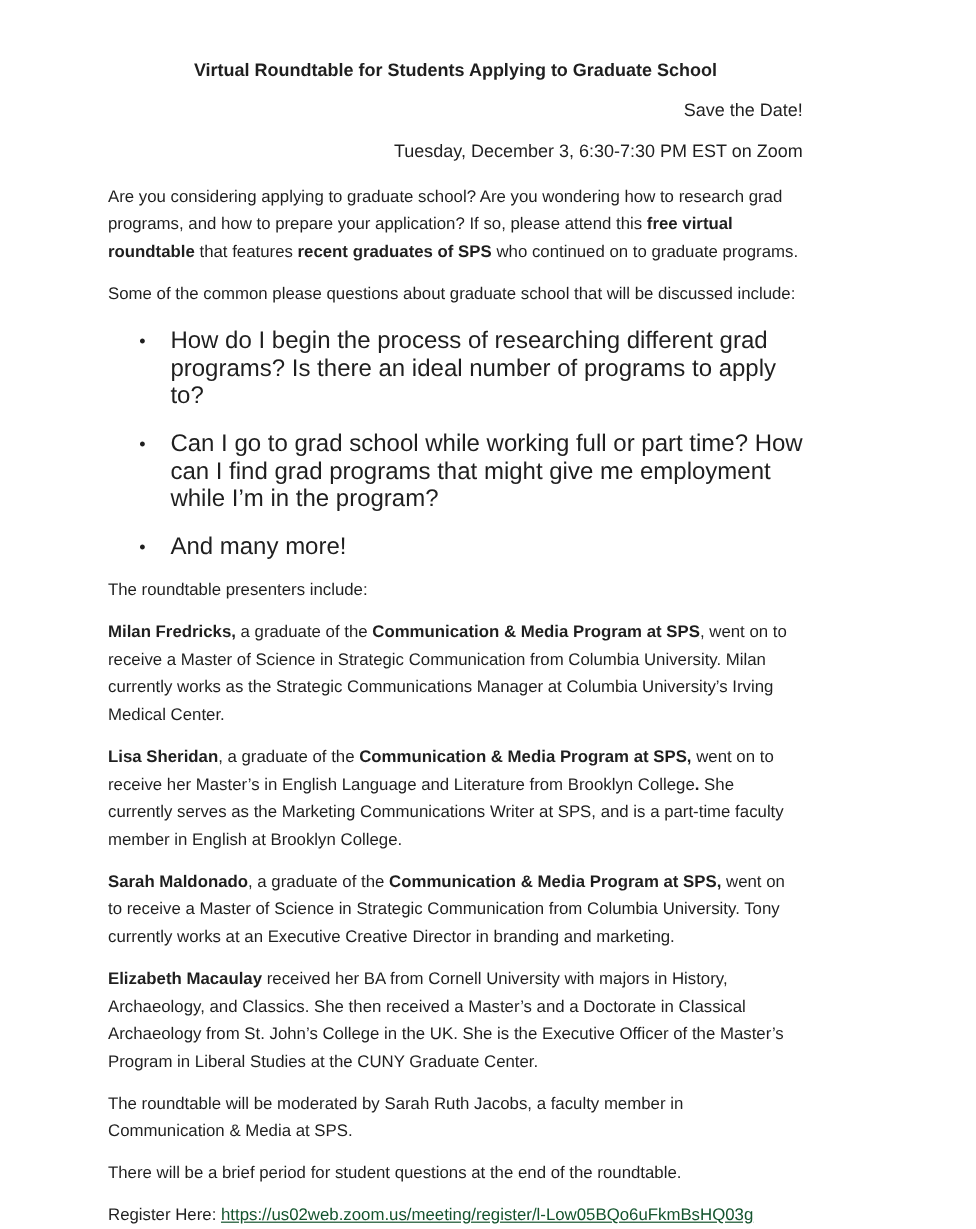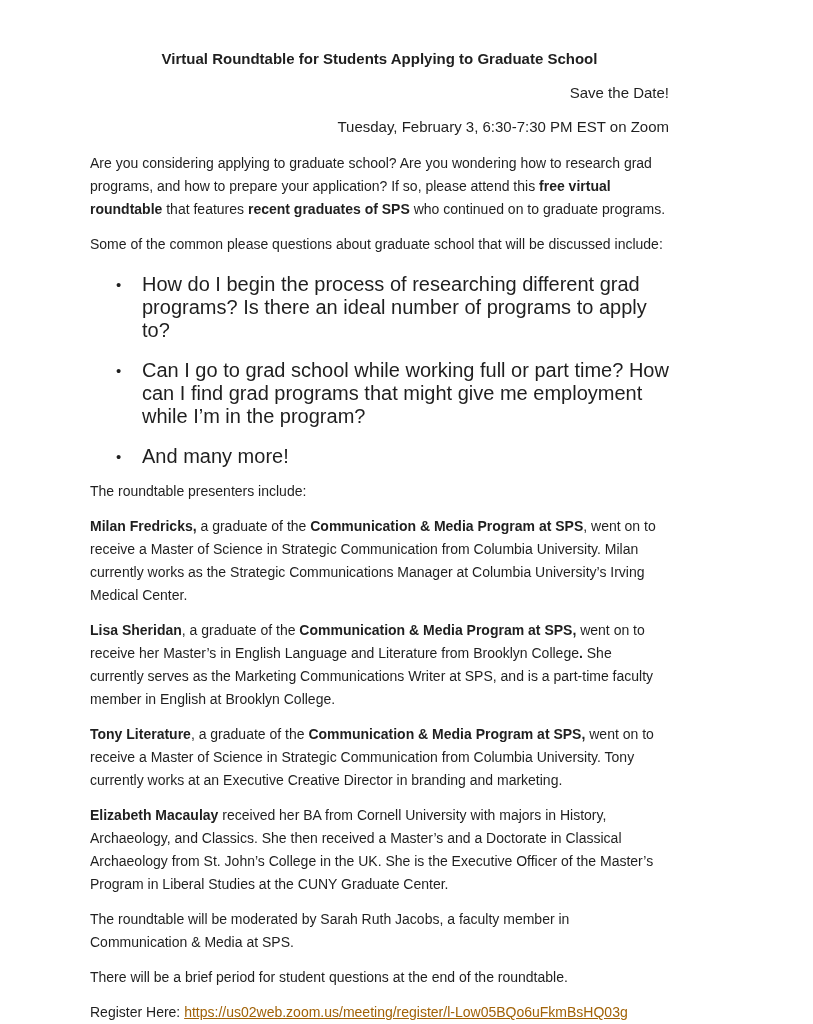--- a/index.html
+++ b/index.html
@@ -51,52 +51,52 @@
   }
   ul.bullets li::before {
     content: "\2022";
     position: absolute;
     left: -26px;
     top: 0;
     font-size: 15px;
   }
   b { font-weight: bold; }
   a.register-link {
-    color: #a16207;
+    color: #14532d;
     text-decoration: underline;
   }
 </style>
 </head>
 <body>
 
 <div class="page">
 
   <p class="doc-title centered">Virtual Roundtable for Students Applying to Graduate School</p>
 
   <p class="subtitle centered">Save the Date!</p>
 
-  <p class="subtitle centered">Tuesday, February 3, 6:30-7:30 PM EST on Zoom</p>
+  <p class="subtitle centered">Tuesday, December 3, 6:30-7:30 PM EST on Zoom</p>
 
   <p class="body-par"><span>Are you considering applying to graduate school? Are you wondering how to research grad programs, and how to prepare your application? If so, please attend this </span><b>free virtual roundtable</b><span> that features </span><b>recent graduates of SPS</b><span> who continued on to graduate programs.</span></p>
 
   <p class="body-par">Some of the common please questions about graduate school that will be discussed include:</p>
 
   <ul class="bullets">
     <li>How do I begin the process of researching different grad programs? Is there an ideal number of programs to apply to?</li>
     <li>Can I go to grad school while working full or part time? How can I find grad programs that might give me employment while I’m in the program?</li>
     <li>And many more!</li>
   </ul>
 
   <p class="body-par">The roundtable presenters include:</p>
 
   <p class="body-par"><b>Milan Fredricks,</b><span> a graduate of the </span><b>Communication &amp; Media Program at SPS</b><span>, went on to receive a Master of Science in Strategic Communication from Columbia University. Milan currently works as the Strategic Communications Manager at Columbia University’s Irving Medical Center.</span></p>
 
   <p class="body-par"><b>Lisa Sheridan</b><span>, a graduate of the </span><b>Communication &amp; Media Program at SPS,</b><span> went on to receive her Master’s in English Language and Literature from Brooklyn College</span><b>.</b><span> She currently serves as the Marketing Communications Writer at SPS, and is a part-time faculty member in English at Brooklyn College.</span></p>
 
-  <p class="body-par"><b>Tony Literature</b><span>, a graduate of the </span><b>Communication &amp; Media Program at SPS,</b><span> went on to receive a Master of Science in Strategic Communication from Columbia University. Tony currently works at an Executive Creative Director in branding and marketing.</span></p>
+  <p class="body-par"><b>Sarah Maldonado</b><span>, a graduate of the </span><b>Communication &amp; Media Program at SPS,</b><span> went on to receive a Master of Science in Strategic Communication from Columbia University. Tony currently works at an Executive Creative Director in branding and marketing.</span></p>
 
   <p class="body-par"><b>Elizabeth Macaulay</b><span> received her BA from Cornell University with majors in History, Archaeology, and Classics. She then received a Master’s and a Doctorate in Classical Archaeology from St. John’s College in the UK. She is the Executive Officer of the Master’s Program in Liberal Studies at the CUNY Graduate Center.</span></p>
 
   <p class="body-par">The roundtable will be moderated by Sarah Ruth Jacobs, a faculty member in Communication &amp; Media at SPS.</p>
 
   <p class="body-par">There will be a brief period for student questions at the end of the roundtable.</p>
 
   <p class="body-par"><span>Register Here: </span><a class="register-link" href="#">https://us02web.zoom.us/meeting/register/l-Low05BQo6uFkmBsHQ03g</a></p>
 
 </div>

